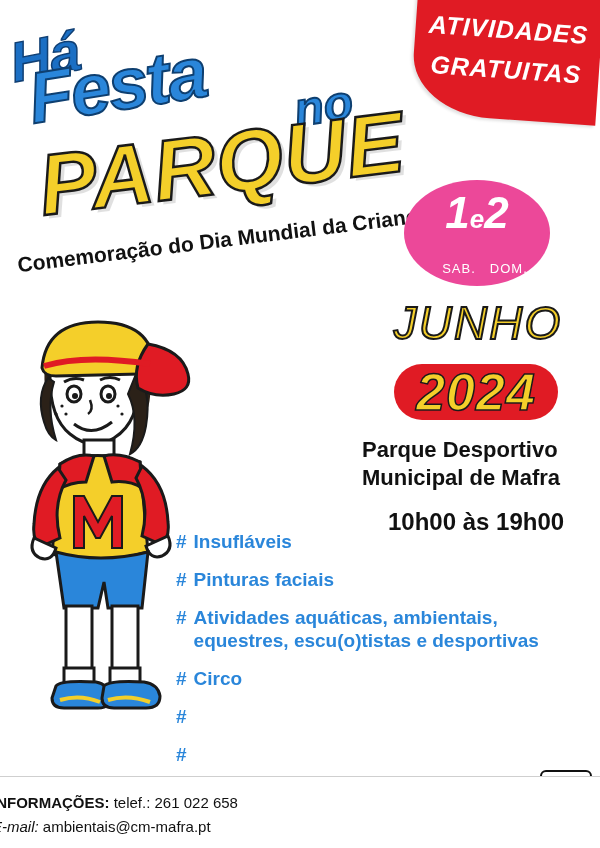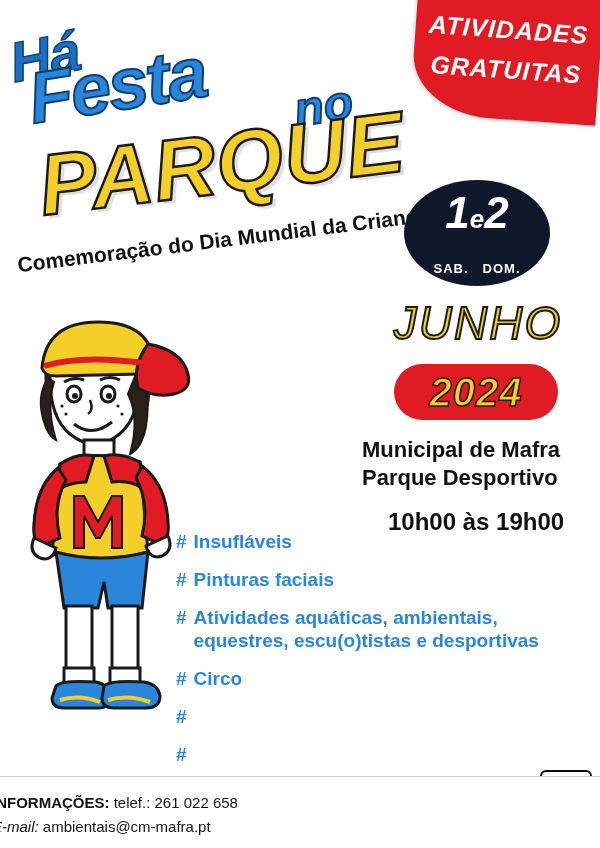--- a/index.html
+++ b/index.html
@@ -102,40 +102,40 @@
     white-space: nowrap;
   }
   .flag-l1 { top: 22px; font-size: 25px; }
   .flag-l2 { top: 62px; font-size: 25px; }
 
   
   .date-circle {
     position: absolute;
     left: 404px; top: 180px;
     width: 146px; height: 106px;
-    background: #0f172a;
+    background: #ec4899;
     border-radius: 50%;
     color: #ffffff;
   }
   .date-1e2 {
     position: absolute;
     top: 8px; left: 0; width: 100%;
     text-align: center;
     font-size: 44px;
     font-weight: bold;
     font-style: italic;
     white-space: nowrap;
   }
   .date-1e2 .small-e { font-size: 26px; }
   .date-days {
     position: absolute;
-    bottom: 10px; left: 0; width: 100%;
+    bottom: 10px; left: 8px; width: 100%;
     text-align: center;
     font-size: 13px;
-    font-weight: bold;
+    font-weight: normal;
     letter-spacing: 1px;
     white-space: nowrap;
   }
   .date-days span { margin: 0 7px; }
 
   .junho {
     position: absolute;
     left: 378px; top: 296px;
     width: 200px;
     text-align: center;
@@ -146,21 +146,21 @@
     -webkit-text-stroke: 2px #1a1a1a;
     letter-spacing: 2px;
   }
   .year-pill {
     position: absolute;
     left: 394px; top: 364px;
     width: 164px; height: 56px;
     background: #e01b24;
     border-radius: 30px;
     color: #f4cf2a;
-    font-size: 40px;
+    font-size: 52px;
     font-weight: bold;
     font-style: italic;
     text-align: center;
     line-height: 56px;
     -webkit-text-stroke: 1.5px #1a1a1a;
     letter-spacing: 1px;
   }
 
   
   .venue {
@@ -287,22 +287,22 @@
   </div>
   <div class="date-days">
     <span>SAB.</span><span>DOM.</span>
   </div>
 </div>
 
 <div class="junho">JUNHO</div>
 <div class="year-pill">2024</div>
 
 <div class="venue">
+  <div>Parque Desportivo</div>
   <div>Municipal de Mafra</div>
-  <div>Parque Desportivo</div>
 </div>
 <div class="hours">10h00 às 19h00</div>
 
 <div class="activities">
   <div class="act-item">
     <span class="act-hash">#</span>
     <span>Insufláveis</span>
   </div>
   <div class="act-item">
     <span class="act-hash">#</span>

